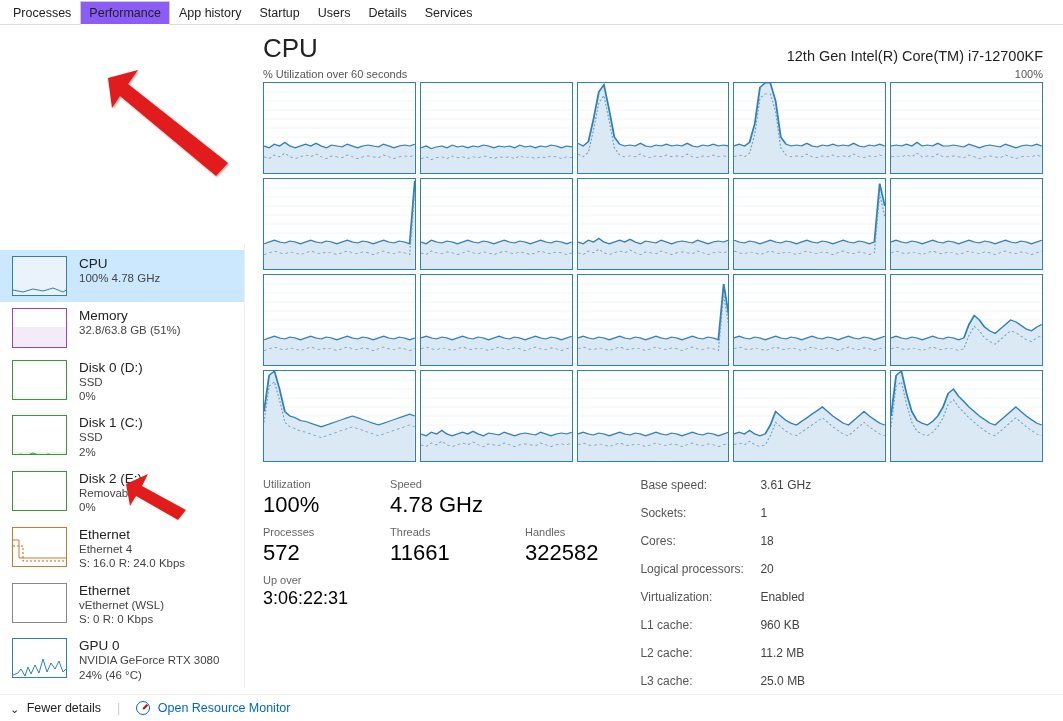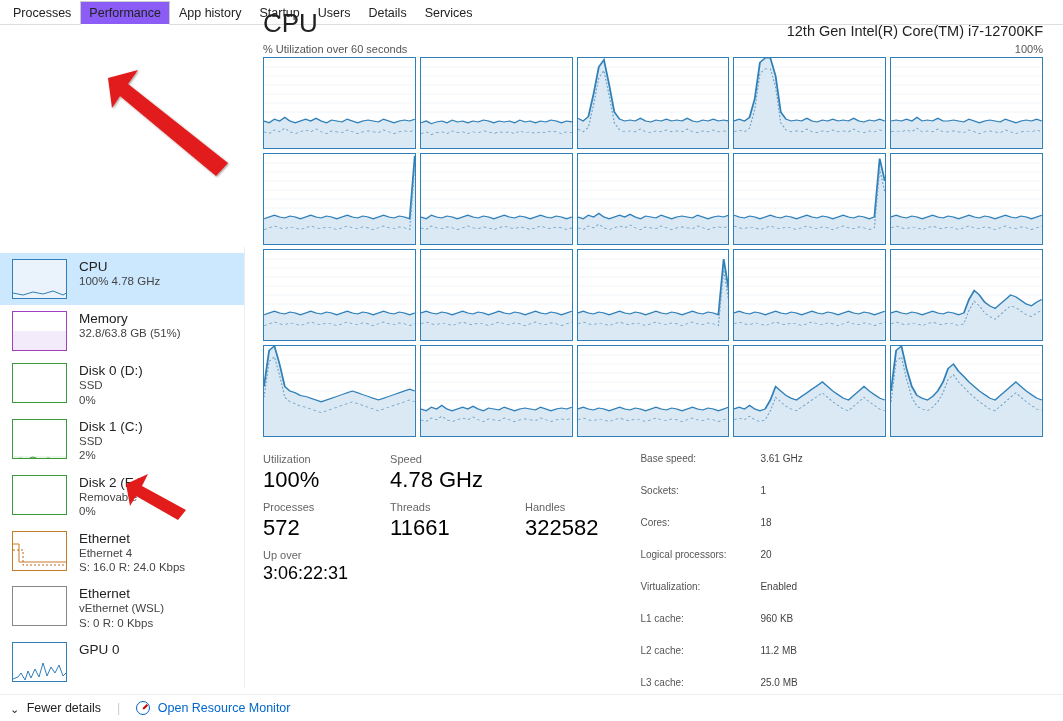--- a/index.html
+++ b/index.html
@@ -93,21 +93,21 @@
   .core {
     border:1px solid #2f7fb8;
     position:relative;
     overflow:hidden;
   }
   .core svg { width:100%; height:100%; display:block; }
   
   .stats { display:flex; gap:42px; margin-top:16px; font-size:12px; color:#444; }
   .stats .col .label { font-size:11px; color:#666; }
   .stats .col .big { font-size:22px; color:#000; margin-top:2px; margin-bottom:8px; font-weight:400;}
-  .kv { display:grid; grid-template-columns:120px auto; row-gap:21px; font-size:10px;}
+  .kv { display:grid; grid-template-columns:120px auto; row-gap:14px; font-size:12px;}
   .kv div:nth-child(odd){ color:#555;}
   
   .footer {
     position:absolute; bottom:0; left:0; right:0;
     border-top:1px solid #eee;
     padding:6px 10px;
     display:flex; align-items:center; gap:16px;
     font-size:12.5px;
   }
   .footer a { color:#0066cc; text-decoration:none; cursor:pointer;}
@@ -210,20 +210,21 @@
         </div>
       </div>
       <div class="sb-item">
         <div class="sb-icon blue">
           <svg viewBox="0 0 55 40" width="55" height="40" style="position: absolute; left: 0px; top: 0px;">
             <polyline points="0,36 5,34 8,30 12,37 15,28 18,35 22,26 26,34 30,20 34,33 38,24 42,30 46,22 50,33 55,28" fill="none" stroke="#2f7fb8" stroke-width="1"></polyline>
           </svg>
         </div>
         <div class="sb-text">
           <div class="title">GPU 0</div>
+          <div class="sub">NVIDIA GeForce RTX 3080<br>24% (46 °C)</div>
         </div>
       </div>
     </div>
 
   <div class="content">
     <div class="hdr">
       <h1>CPU</h1>
       <div class="model">12th Gen Intel(R) Core(TM) i7-12700KF</div>
     </div>
     <div class="axis">

